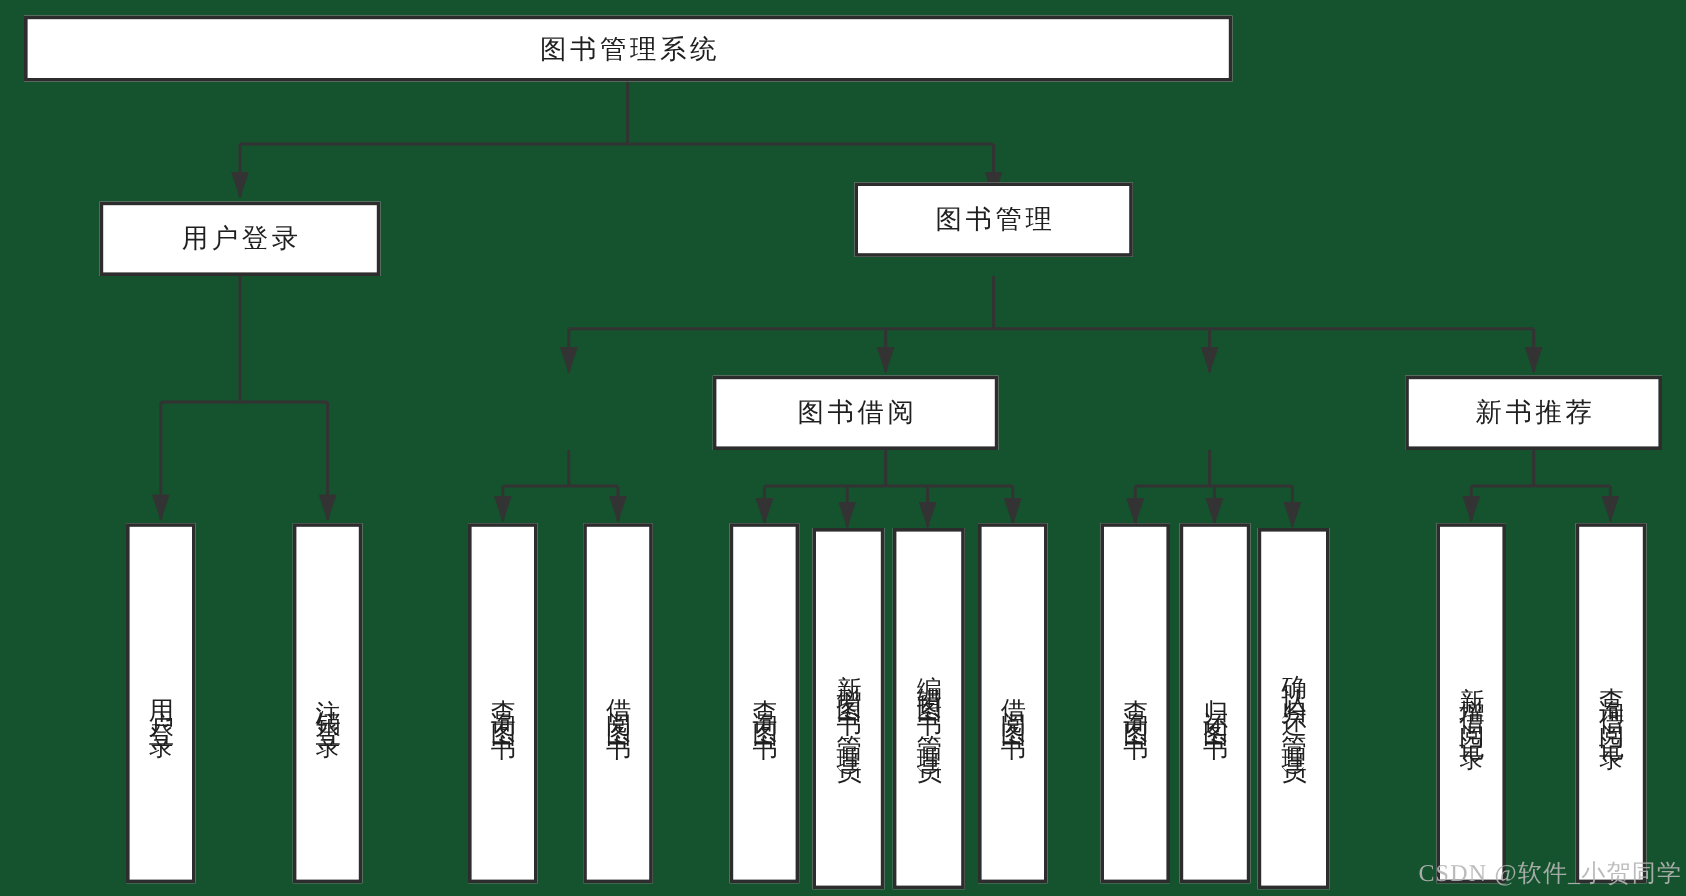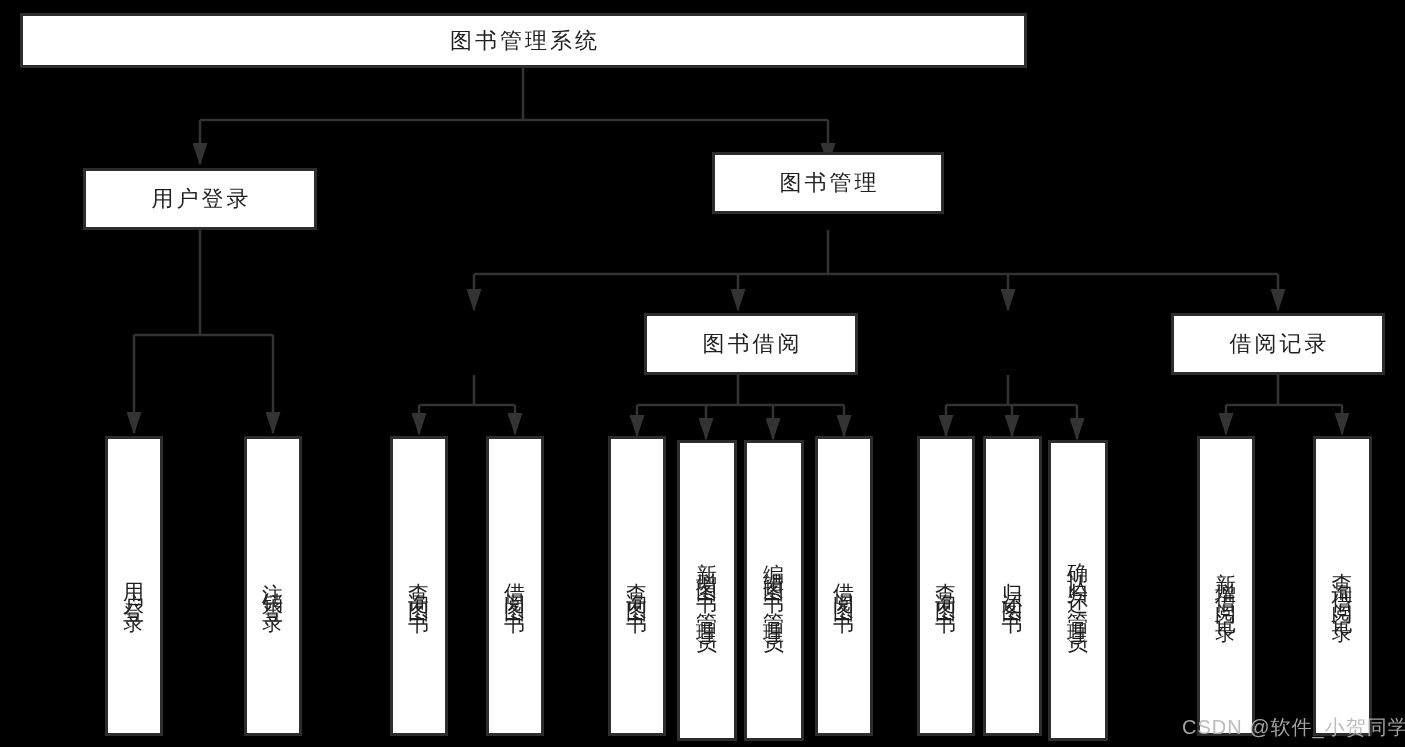--- a/index.html
+++ b/index.html
@@ -1,22 +1,22 @@
 <!DOCTYPE html>
 <html><head>
 <meta charset="utf-8">
 <style>
   html, body { margin: 0; padding: 0; background: #ffffff; }
   .stage {
     position: relative;
     width: 1405px;
     height: 747px;
-    background: #000000;
+    background: #14532d;
     overflow: hidden;
-    font-family: Liberation Sans, sans-serif;
+    font-family: Liberation Serif, serif;
   }
   .wires {
     position: absolute;
     left: 0; top: 0;
     width: 1405px; height: 747px;
     z-index: 1;
   }
   .node {
     position: absolute;
     box-sizing: border-box;
@@ -130,25 +130,25 @@
     <span class="lbl">图书管理系统</span>
   </div>
 
   <div class="node" style="left:83px; top:168px; width:234px; height:62px">
     <span class="lbl">用户登录</span>
   </div>
   <div class="node" style="left:712px; top:152px; width:232px; height:62px">
     <span class="lbl">图书管理</span>
   </div>
 
-  <div class="node" style="left:644px; top:313px; width:214px; height:62px">
+  <div class="node" style="left:594px; top:313px; width:238px; height:62px">
     <span class="lbl">图书借阅</span>
   </div>
   <div class="node" style="left:1171px; top:313px; width:214px; height:62px">
-    <span class="lbl">借阅记录</span>
+    <span class="lbl">新书推荐</span>
   </div>
 
   <div class="node v" style="left:105px; top:436px; height:300px">
     <span class="vlbl">用户登录</span>
   </div>
   <div class="node v" style="left:244px; top:436px; height:300px">
     <span class="vlbl">注销登录</span>
   </div>
 
   <div class="node v" style="left:390px; top:436px; height:300px">

